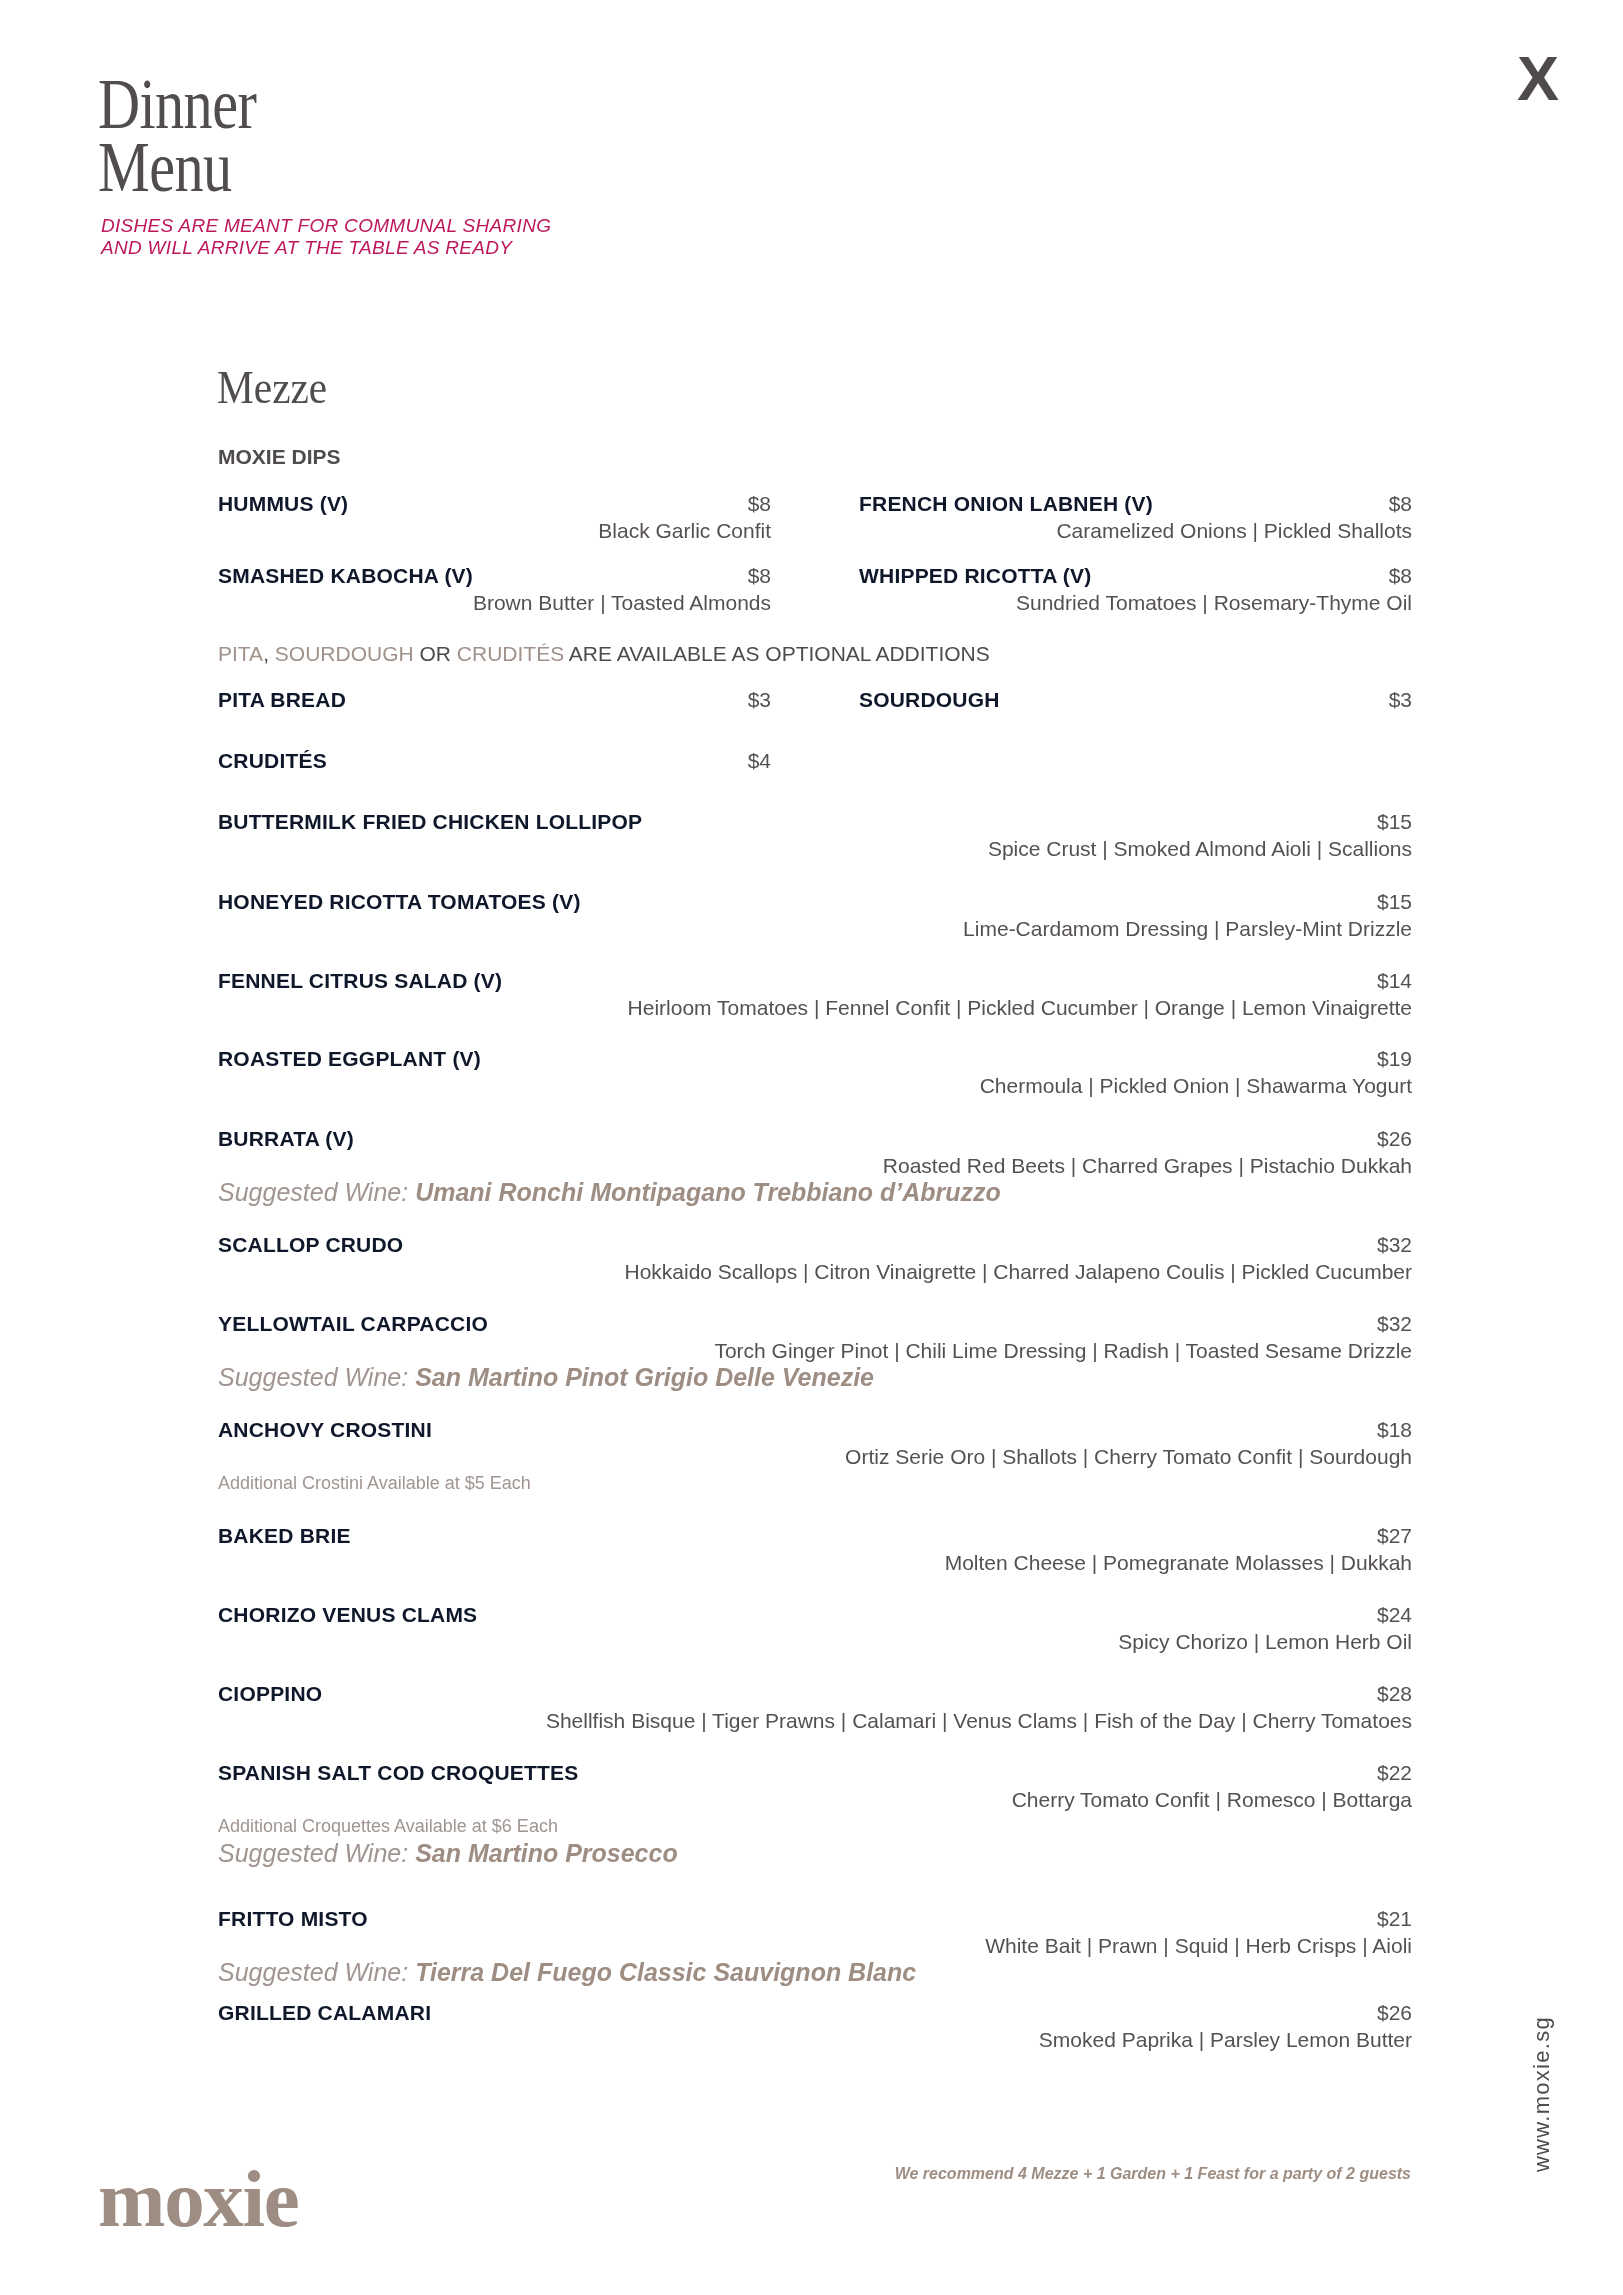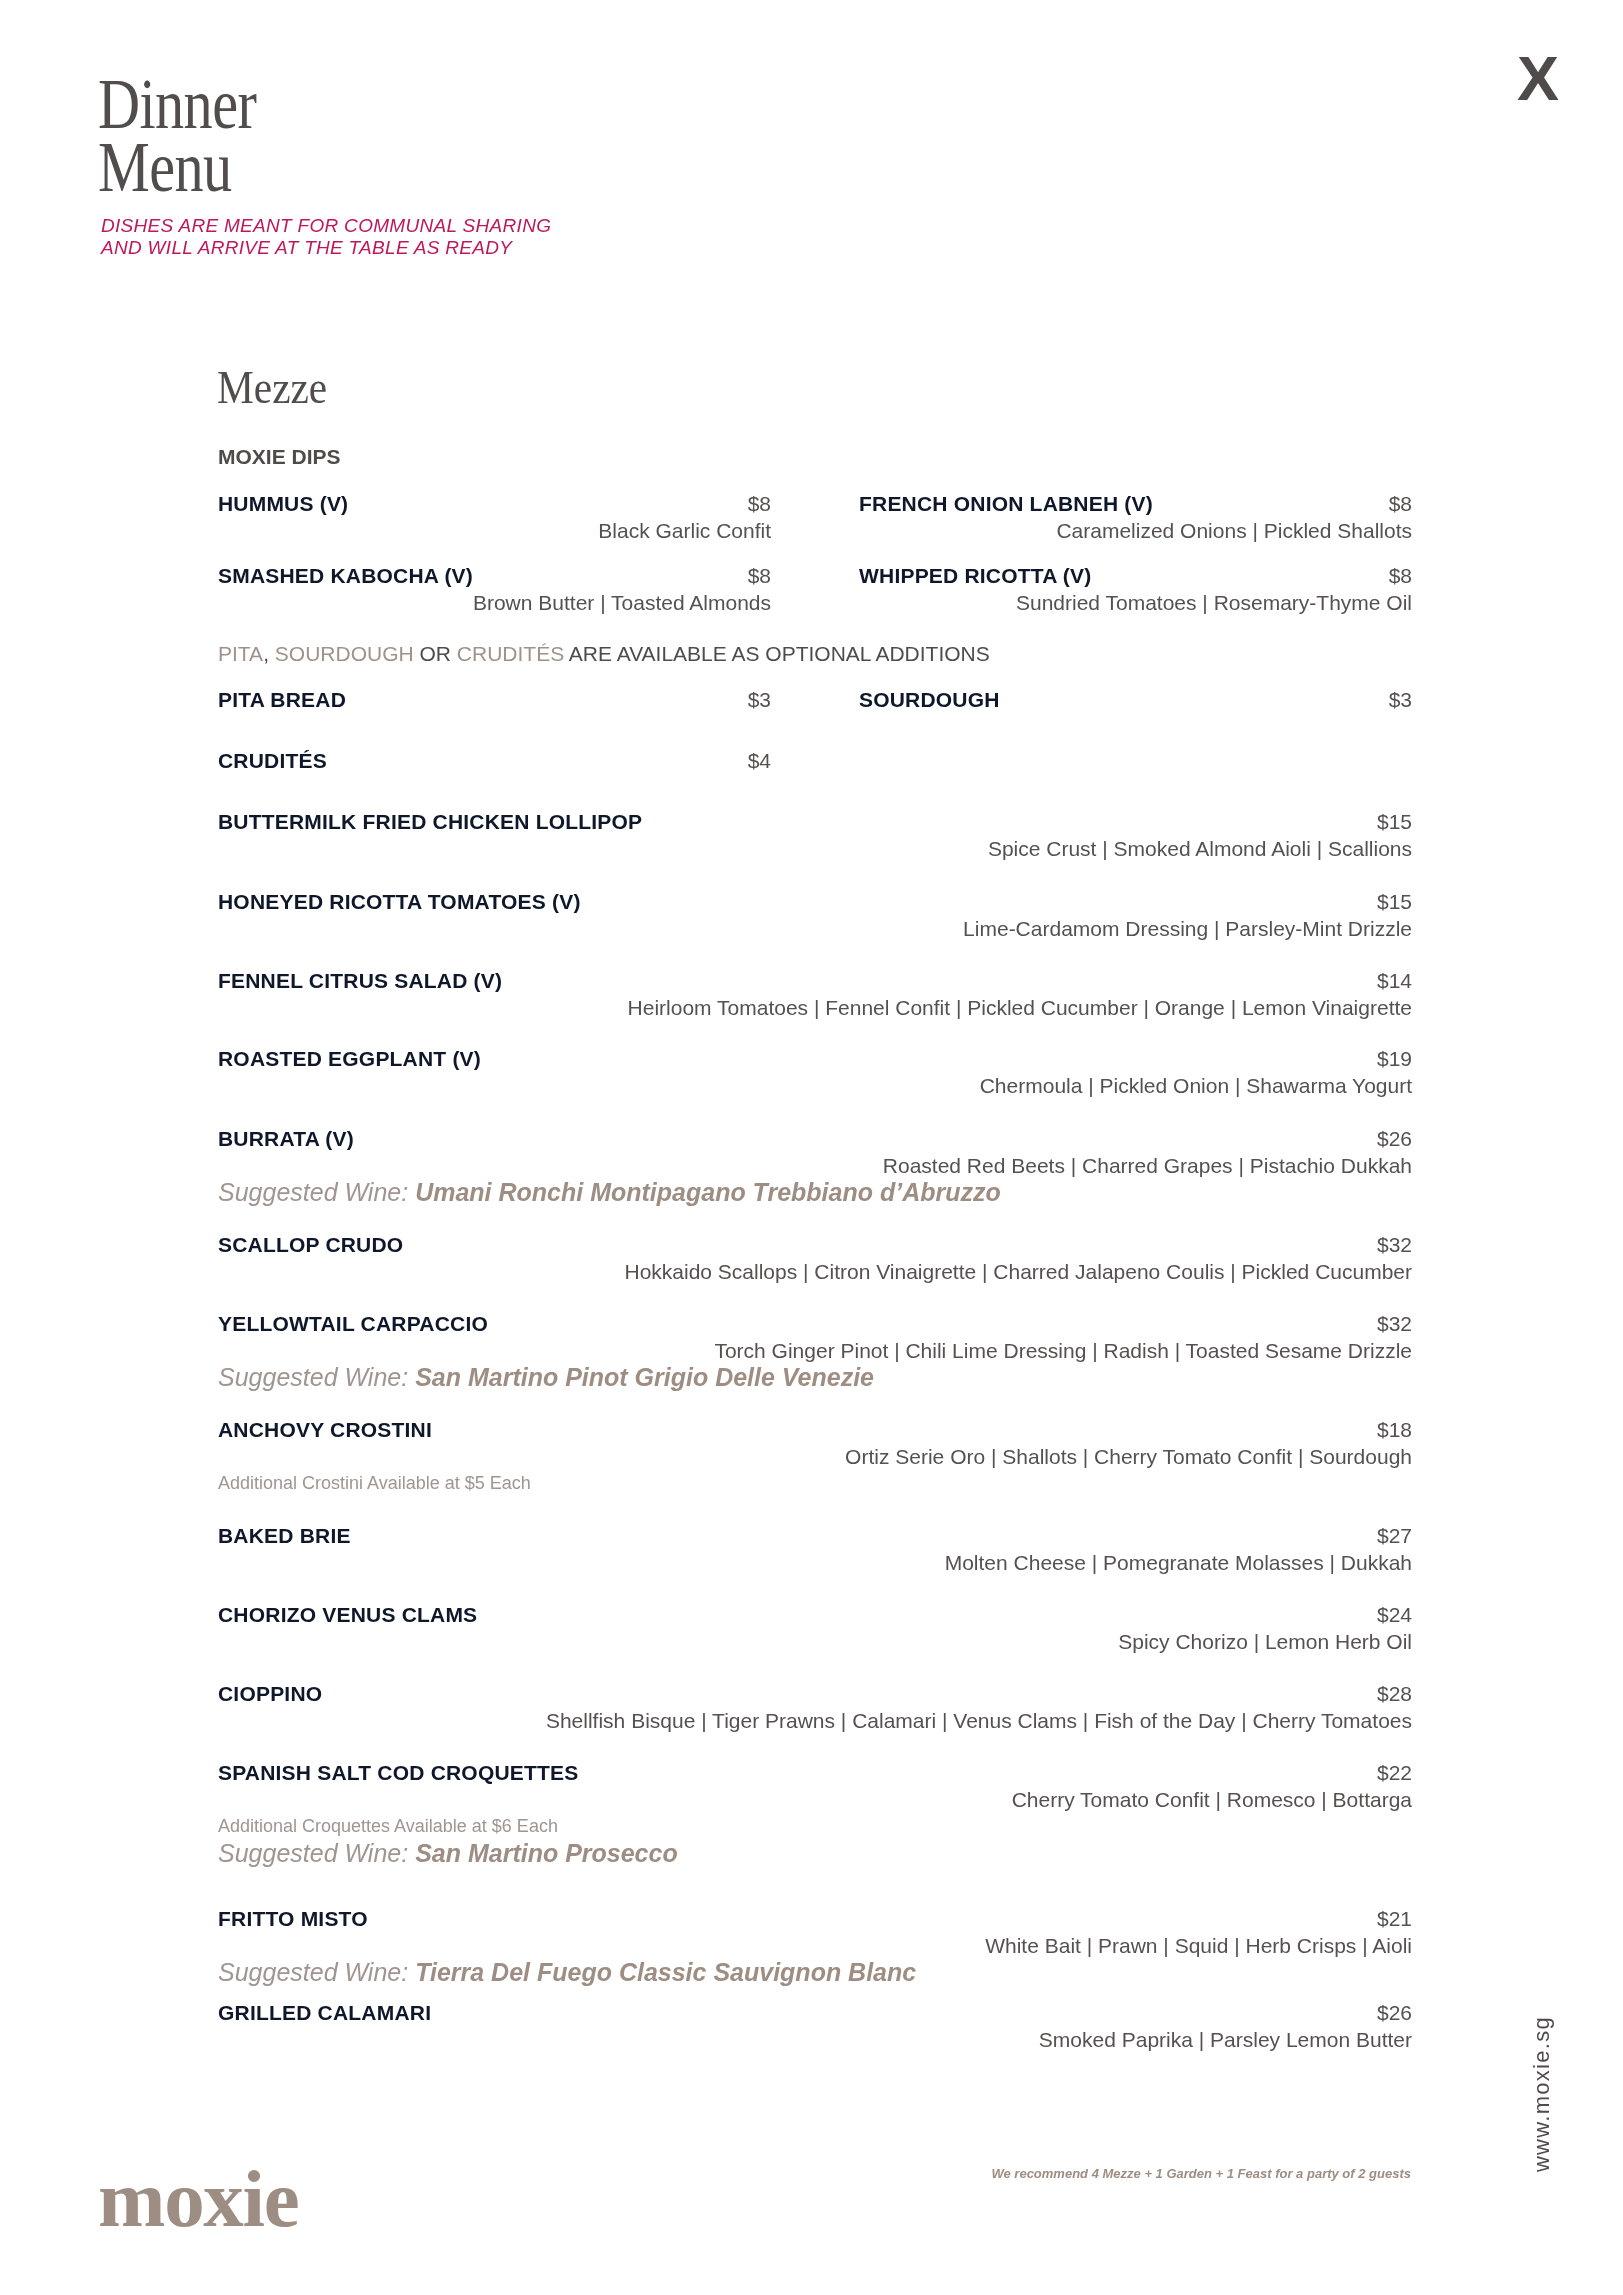--- a/index.html
+++ b/index.html
@@ -68,21 +68,21 @@
 
   .optional-line {
     left: 218px; top: 641px;
     font-weight: normal; font-size: 21px; line-height: 26px; color: #4f4b4a; white-space: nowrap;
   }
   .accent { color: #a0918a; }
 
   
   .recommend {
     right: 212px; top: 2161px;
-    font-style: italic; font-weight: bold; font-size: 13px; line-height: 26px; color: #9e8d82;
+    font-style: italic; font-weight: bold; font-size: 16px; line-height: 26px; color: #9e8d82;
     white-space: nowrap;
   }
   .url {
     left: 1542px; top: 2094px;
     font-size: 22px; color: #4f4b4a; letter-spacing: 1.3px;
     transform: translate(-50%, -50%) rotate(-90deg);
     white-space: nowrap;
   }
   .brand-logo {
     left: 98px; top: 2159px;

